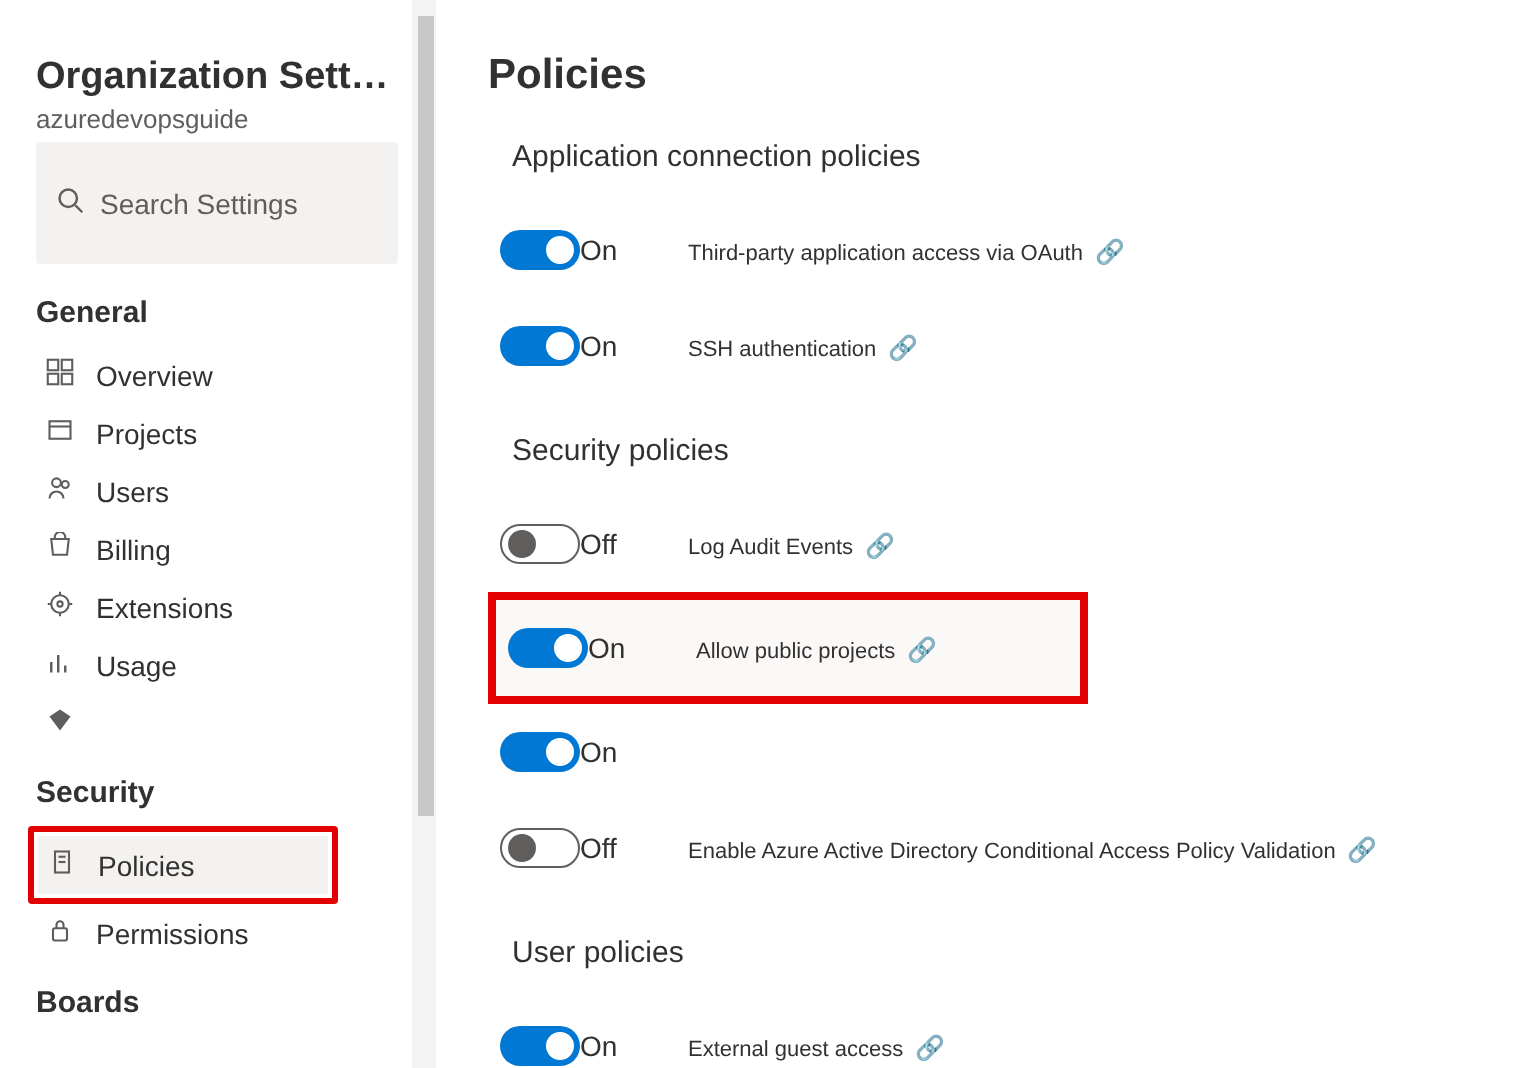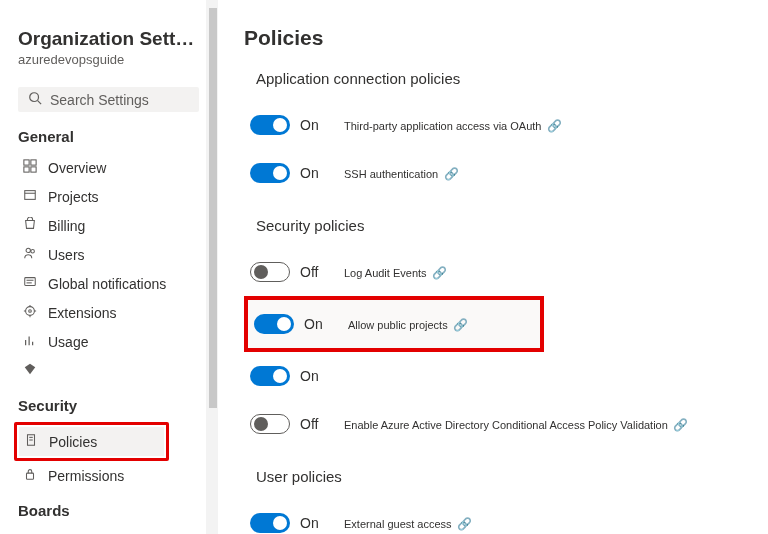--- a/index.html
+++ b/index.html
@@ -42,29 +42,29 @@
     font-size: 19px;
     font-weight: 600;
     margin: 18px 0 2px 0;
     white-space: nowrap;
     overflow: hidden;
     text-overflow: ellipsis;
   }
   .org-name {
     color: #605e5c;
     font-size: 13px;
-    margin-bottom: 20px;
+    margin-bottom: 4px;
   }
   .search-box {
     display:flex;
     align-items:center;
     gap:8px;
     background: #f3f2f1;
     border-radius: 2px;
-    padding: 4px 10px;
+    padding: 22px 10px;
     color: #605e5c;
     margin-bottom: 16px;
   }
   .section-head {
     font-weight: 600;
     font-size: 15px;
     margin: 12px 0 8px 0;
   }
   .nav-item {
     display:flex;
@@ -97,21 +97,21 @@
     display:flex;
     align-items:center;
     padding: 14px 6px;
   }
   .policy-row.hl {
     border: 4px solid #e30000;
     padding: 14px 6px;
     background:#faf9f8;
     width: 300px;
   }
-  .toggle-wrap { display:flex; align-items:center; gap:10px; width:94px; flex-shrink:0;}
+  .toggle-wrap { display:flex; align-items:center; gap:0; width:94px; flex-shrink:0;}
   .toggle {
     width: 40px; height:20px; border-radius:10px; position:relative;
     flex-shrink:0;
   }
   .toggle.on { background:#0078d4; }
   .toggle.off { background:#fff; border:1px solid #605e5c; }
   .knob {
     position:absolute; top:3px; width:14px; height:14px; border-radius:50%;
   }
   .toggle.on .knob { right:3px; background:#fff; }
@@ -153,40 +153,32 @@
         </div>
         <div class="nav-item">
           <span class="ico"><svg class="ic" viewBox="0 0 16 16" fill="none" stroke="currentColor" stroke-width="1.2">
               <rect x="2" y="3" width="12" height="10"></rect>
               <line x1="2" y1="6" x2="14" y2="6"></line>
             </svg></span>
           <span>Projects</span>
         </div>
         <div class="nav-item">
           <span class="ico"><svg class="ic" viewBox="0 0 16 16" fill="none" stroke="currentColor" stroke-width="1.2">
-              <path d="M3 4h10l-1 9H4z"></path>
-              <path d="M5 4V3a3 3 0 016 0v1"></path>
-            </svg></span>
-          <span>Billing</span>
-        </div>
-        <div class="nav-item">
-          <span class="ico"><svg class="ic" viewBox="0 0 16 16" fill="none" stroke="currentColor" stroke-width="1.2">
               <circle cx="6" cy="5" r="2.5"></circle>
               <circle cx="11" cy="6" r="2"></circle>
               <path d="M2 14c0-2.5 2-4 4-4s4 1.5 4 4"></path>
             </svg></span>
           <span>Users</span>
         </div>
         <div class="nav-item">
           <span class="ico"><svg class="ic" viewBox="0 0 16 16" fill="none" stroke="currentColor" stroke-width="1.2">
-              <rect x="2" y="3" width="12" height="9" rx="1"></rect>
-              <line x1="4" y1="6" x2="12" y2="6"></line>
-              <line x1="4" y1="9" x2="10" y2="9"></line>
-            </svg></span>
-          <span>Global notifications</span>
+              <path d="M3 4h10l-1 9H4z"></path>
+              <path d="M5 4V3a3 3 0 016 0v1"></path>
+            </svg></span>
+          <span>Billing</span>
         </div>
         <div class="nav-item">
           <span class="ico"><svg class="ic" viewBox="0 0 16 16" fill="none" stroke="currentColor" stroke-width="1.2">
               <circle cx="8" cy="8" r="5"></circle>
               <circle cx="8" cy="8" r="1.5"></circle>
               <line x1="8" y1="1" x2="8" y2="3"></line>
               <line x1="8" y1="13" x2="8" y2="15"></line>
               <line x1="1" y1="8" x2="3" y2="8"></line>
               <line x1="13" y1="8" x2="15" y2="8"></line>
             </svg></span>

